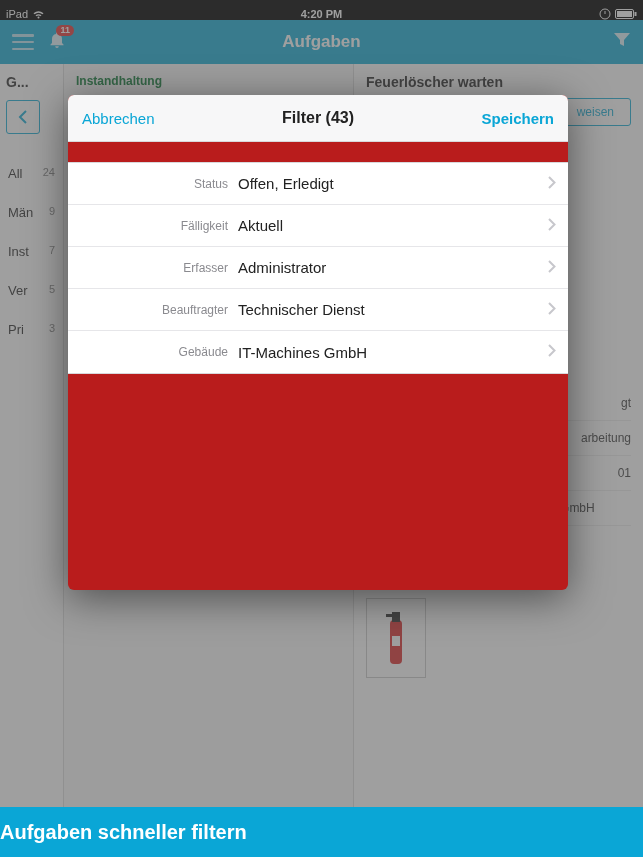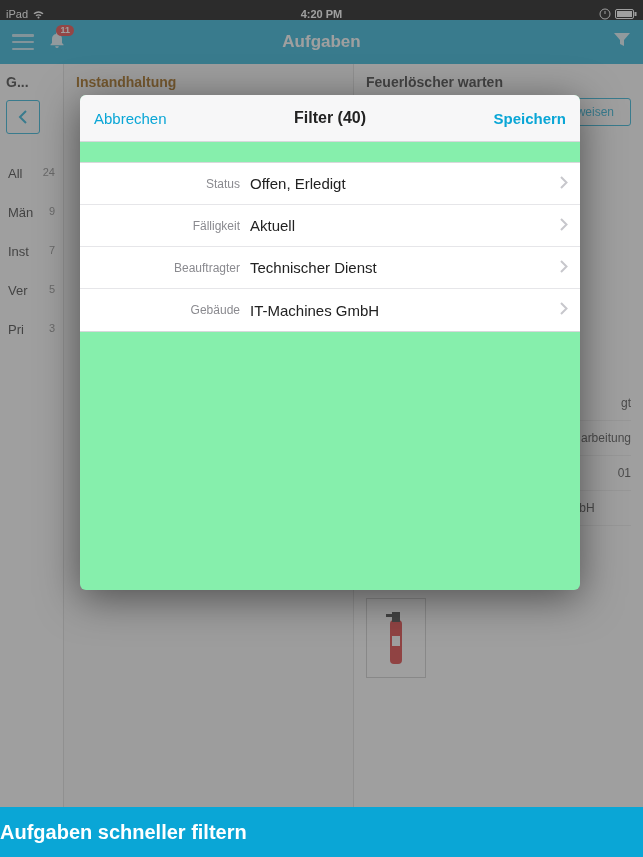--- a/index.html
+++ b/index.html
@@ -23,35 +23,35 @@
   .filter-right { margin-left: auto; }
 
   
   .bg-content { display: flex; height: calc(857px - 20px - 44px - 50px); }
   .col1 { width: 64px; background: #fff; border-right: 1px solid #ddd; padding: 10px 6px; font-size: 13px; color: #333; }
   .col1 .hdr { font-weight: 600; white-space: nowrap; overflow: hidden; text-overflow: ellipsis; margin-bottom: 10px; font-size: 14px; }
   .col1 .backbtn { width: 34px; height: 34px; border: 1px solid #1eb0d8; border-radius: 3px; display: flex; align-items: center; justify-content: center; color: #1eb0d8; margin: 8px 0 20px; }
   .col1 .cat { display: flex; justify-content: space-between; padding: 12px 2px; font-size: 13px; }
   .col1 .cat .cnt { color: #888; font-size: 11px; }
   .col2 { width: 290px; background: #fafafa; border-right: 1px solid #ddd; padding: 10px 12px; }
-  .col2 .hdr { font-weight: 600; font-size: 14px; color: #a16207; }
+  .col2 .hdr { font-weight: 600; font-size: 12px; color: #15803d; }
   .col3 { flex: 1; background: #fff; padding: 10px 12px; font-size: 13px; color: #333; }
   .col3 .hdr { font-weight: 700; font-size: 14px; margin-bottom: 10px; }
   .assignbtn { border: 1px solid #1eb0d8; color: #1eb0d8; border-radius: 3px; padding: 6px 16px; font-size: 12px; float: right; margin-top: -2px; }
   .col3 .row { display: flex; padding: 10px 0; border-top: 1px solid #eee; font-size: 12px; }
   .col3 .row.first { border-top: none; margin-top: 260px; }
   .col3 .row .lbl { width: 80px; color: #999; }
   .col3 .row .val { color: #444; }
   .photo-box { width: 60px; height: 80px; border: 1px solid #ccc; margin-top: 8px; display: flex; align-items: center; justify-content: center; }
 
   
   .dim { position: absolute; left: 0; top: 0; right: 0; bottom: 0; background: rgba(80,80,80,0.55); }
 
   
-  .modal { position: absolute; left: 80px; top: 95px; width: 500px; height: 495px; background: #86efac; box-shadow: 0 8px 40px rgba(0,0,0,0.5); border-radius: 6px; overflow: hidden; display: flex; flex-direction: column; }
+  .modal { position: absolute; left: 68px; top: 95px; width: 500px; height: 495px; background: #b91c1c; box-shadow: 0 8px 40px rgba(0,0,0,0.5); border-radius: 6px; overflow: hidden; display: flex; flex-direction: column; }
   .modal-header { height: 47px; background: #f7f7f8; border-bottom: 1px solid #d8d8db; display: flex; align-items: center; padding: 0 14px; position: relative; }
   .modal-header .mtitle { position: absolute; left: 50%; transform: translateX(-50%); font-size: 16px; font-weight: 600; color: #222; }
   .modal-header .cancel { color: #0aa6d6; font-size: 15px; }
   .modal-header .save { margin-left: auto; color: #0aa6d6; font-size: 15px; font-weight: 700; }
   .modal-list { background: #fff; margin-top: 20px; border-top: 1px solid #d8d8db; border-bottom: 1px solid #d8d8db; }
   .mitem { display: flex; align-items: center; height: 42px; padding: 0 12px 0 0; border-bottom: 1px solid #e6e6e9; }
   .mitem:last-child { border-bottom: none; }
   .mitem .mlabel { width: 170px; text-align: right; font-size: 12px; color: #8a8a8f; padding-right: 10px; padding-left: 22px; }
   .mitem .mvalue { flex: 1; font-size: 15px; color: #222; }
   .mitem .chev { color: #c7c7cc; }
@@ -174,39 +174,46 @@
       </svg>
     </div>
   </div>
 </div>
 
 <div class="dim"></div>
 
 <div class="modal">
   <div class="modal-header">
     <span class="cancel">Abbrechen</span>
-    <span class="mtitle">Filter (40)</span>
+    <span class="mtitle">Filter (43)</span>
     <span class="save">Speichern</span>
   </div>
   <div class="modal-list">
     <div class="mitem">
       <span class="mlabel">Status</span>
       <span class="mvalue">Offen, Erledigt</span>
       <span class="chev"><svg width="8" height="13" viewBox="0 0 8 13">
             <path d="M1 1l5.5 5.5L1 12" stroke="#c7c7cc" stroke-width="2" fill="none"></path>
           </svg></span>
     </div>
     <div class="mitem">
       <span class="mlabel">Fälligkeit</span>
       <span class="mvalue">Aktuell</span>
       <span class="chev"><svg width="8" height="13" viewBox="0 0 8 13">
             <path d="M1 1l5.5 5.5L1 12" stroke="#c7c7cc" stroke-width="2" fill="none"></path>
           </svg></span>
     </div>
     <div class="mitem">
+      <span class="mlabel">Erfasser</span>
+      <span class="mvalue">Administrator</span>
+      <span class="chev"><svg width="8" height="13" viewBox="0 0 8 13">
+            <path d="M1 1l5.5 5.5L1 12" stroke="#c7c7cc" stroke-width="2" fill="none"></path>
+          </svg></span>
+    </div>
+    <div class="mitem">
       <span class="mlabel">Beauftragter</span>
       <span class="mvalue">Technischer Dienst</span>
       <span class="chev"><svg width="8" height="13" viewBox="0 0 8 13">
             <path d="M1 1l5.5 5.5L1 12" stroke="#c7c7cc" stroke-width="2" fill="none"></path>
           </svg></span>
     </div>
     <div class="mitem">
       <span class="mlabel">Gebäude</span>
       <span class="mvalue">IT-Machines GmbH</span>
       <span class="chev"><svg width="8" height="13" viewBox="0 0 8 13">

